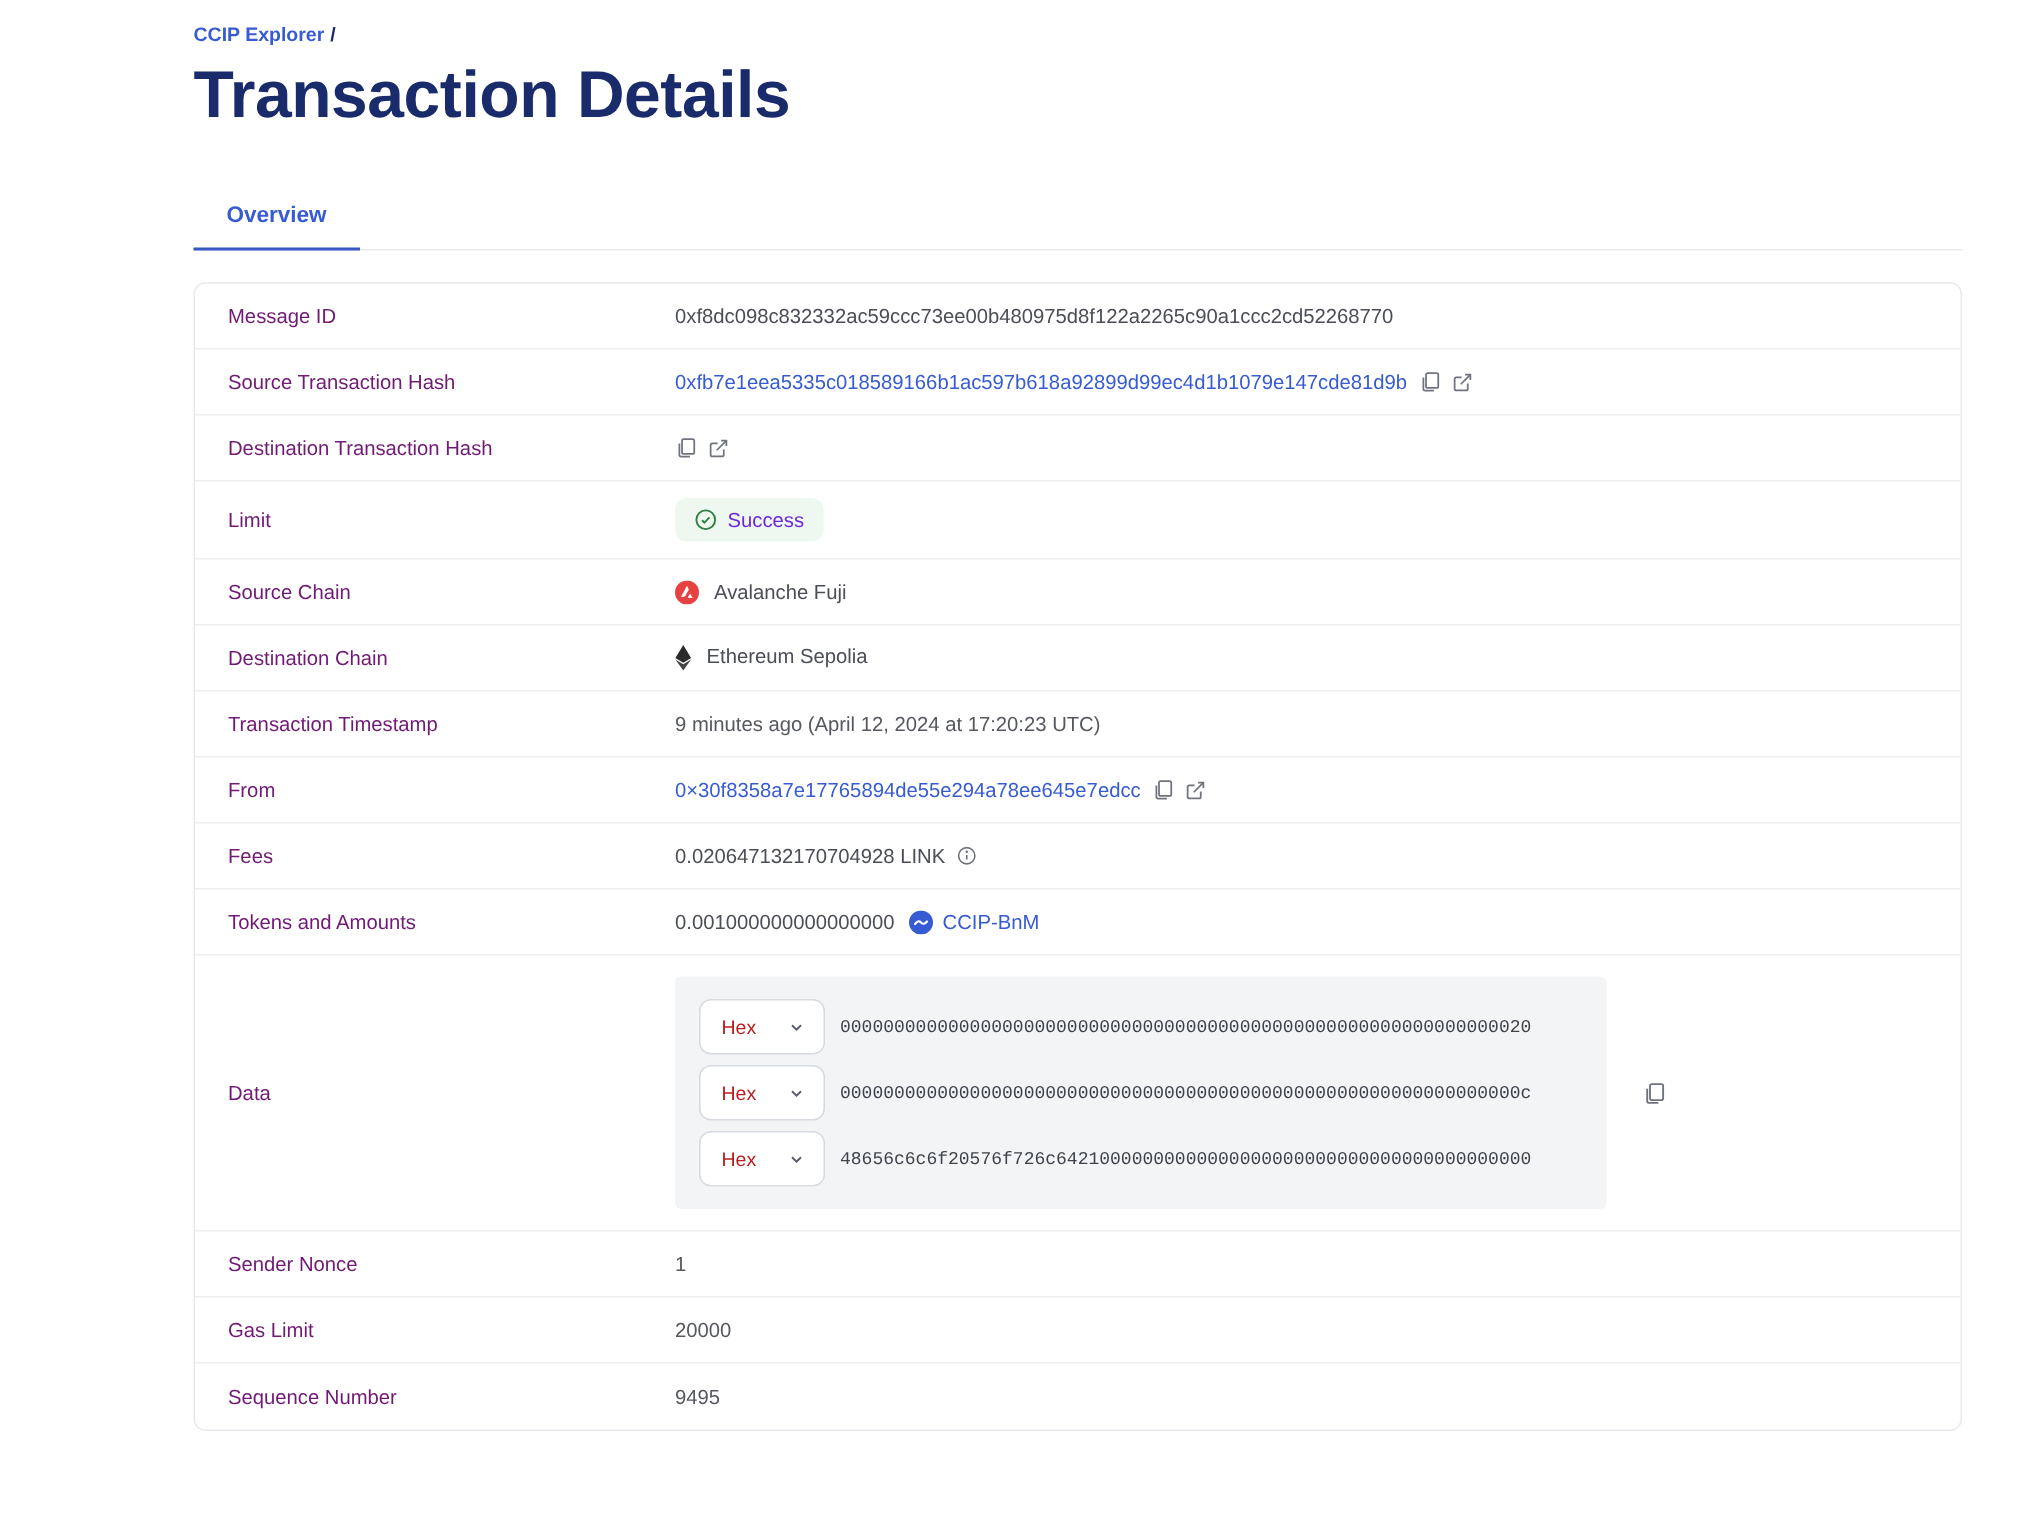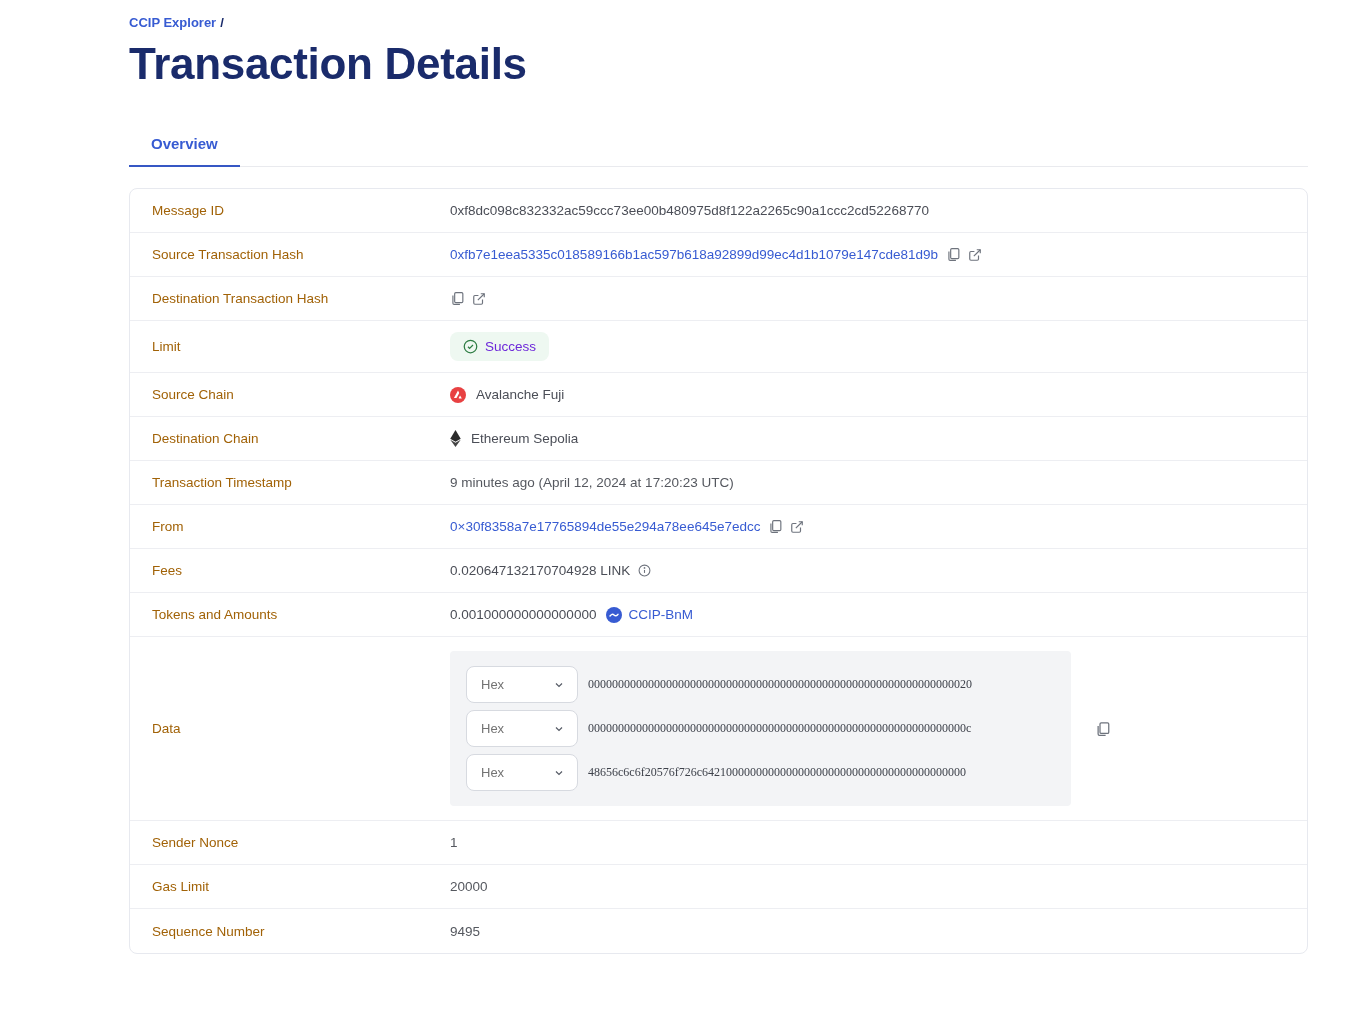--- a/index.html
+++ b/index.html
@@ -13,39 +13,39 @@
   .breadcrumb .sep { color:#1a2b6b; font-weight:bold; margin-left:4px; }
 
   .page-title { margin-top:9px; font-size:44px; font-weight:800; color:#1a2b6b; letter-spacing:-0.3px; }
 
   .tabs { margin-top:46px; border-bottom:1px solid #e9eaee; display:flex; }
   .tab { padding:0 22px 13px 22px; font-size:15px; font-weight:bold; color:#375bd2; border-bottom:2px solid #3657c4; margin-bottom:-1px; cursor:pointer; }
 
   .card { margin-top:21px; border:1px solid #e7e9ef; border-radius:8px; background:#fff; }
   .row { display:flex; align-items:center; min-height:44px; border-bottom:1px solid #edeef2; }
   .row:last-child { border-bottom:none; }
-  .row-label { width:320px; flex-shrink:0; padding-left:22px; font-size:13.5px; font-weight:500; color:#a16207; }
+  .row-label { width:320px; flex-shrink:0; padding-left:22px; font-size:13.5px; font-weight:500; color:#701a75; }
   .row-value { display:flex; align-items:center; gap:8px; font-size:13.5px; color:#4b4e57; padding-right:20px; }
   .row-status { min-height:52px; }
 
   a.hash-link { color:#375bd2; text-decoration:none; cursor:pointer; }
   .icon-btn { background:none; border:none; padding:0; cursor:pointer; display:inline-flex; align-items:center; }
 
   .badge { display:inline-flex; align-items:center; gap:7px; background:#eef8f1; color:#6d28d9; font-size:13.5px; padding:7px 13px; border-radius:8px; }
 
-  .chain { display:inline-flex; align-items:center; gap:10px; }
+  .chain { display:inline-flex; align-items:flex-start; gap:10px; }
 
   .muted-num { color:#55585f; }
 
   .data-row { align-items:center; }
   .data-value-wrap { display:flex; align-items:center; }
   .data-box { background:#f3f4f6; border-radius:4px; width:621px; padding:15px 16px; display:flex; flex-direction:column; gap:7px; margin:14px 0; }
   .data-line { display:flex; align-items:center; gap:10px; }
-  .hex-select { width:112px; height:37px; flex-shrink:0; background:#fff; border:1px solid #d7dae0; border-radius:8px; display:flex; align-items:center; justify-content:space-between; padding:0 12px 0 14px; font-size:13px; color:#737373; cursor:pointer; }
-  .hex-text { font-family:Liberation Serif, serif; font-size:12px; color:#3e424b; white-space:nowrap; }
+  .hex-select { width:84px; height:37px; flex-shrink:0; background:#fff; border:1px solid #d7dae0; border-radius:8px; display:flex; align-items:center; justify-content:space-between; padding:0 12px 0 14px; font-size:13px; color:#b91c1c; cursor:pointer; }
+  .hex-text { font-family:Liberation Mono, monospace; font-size:12px; color:#3e424b; white-space:nowrap; }
   .data-copy { margin-left:16px; }
 
   svg { display:block; }
 </style>
 </head>
 <body>
 
 <div class="page">
   <div class="container">
 

